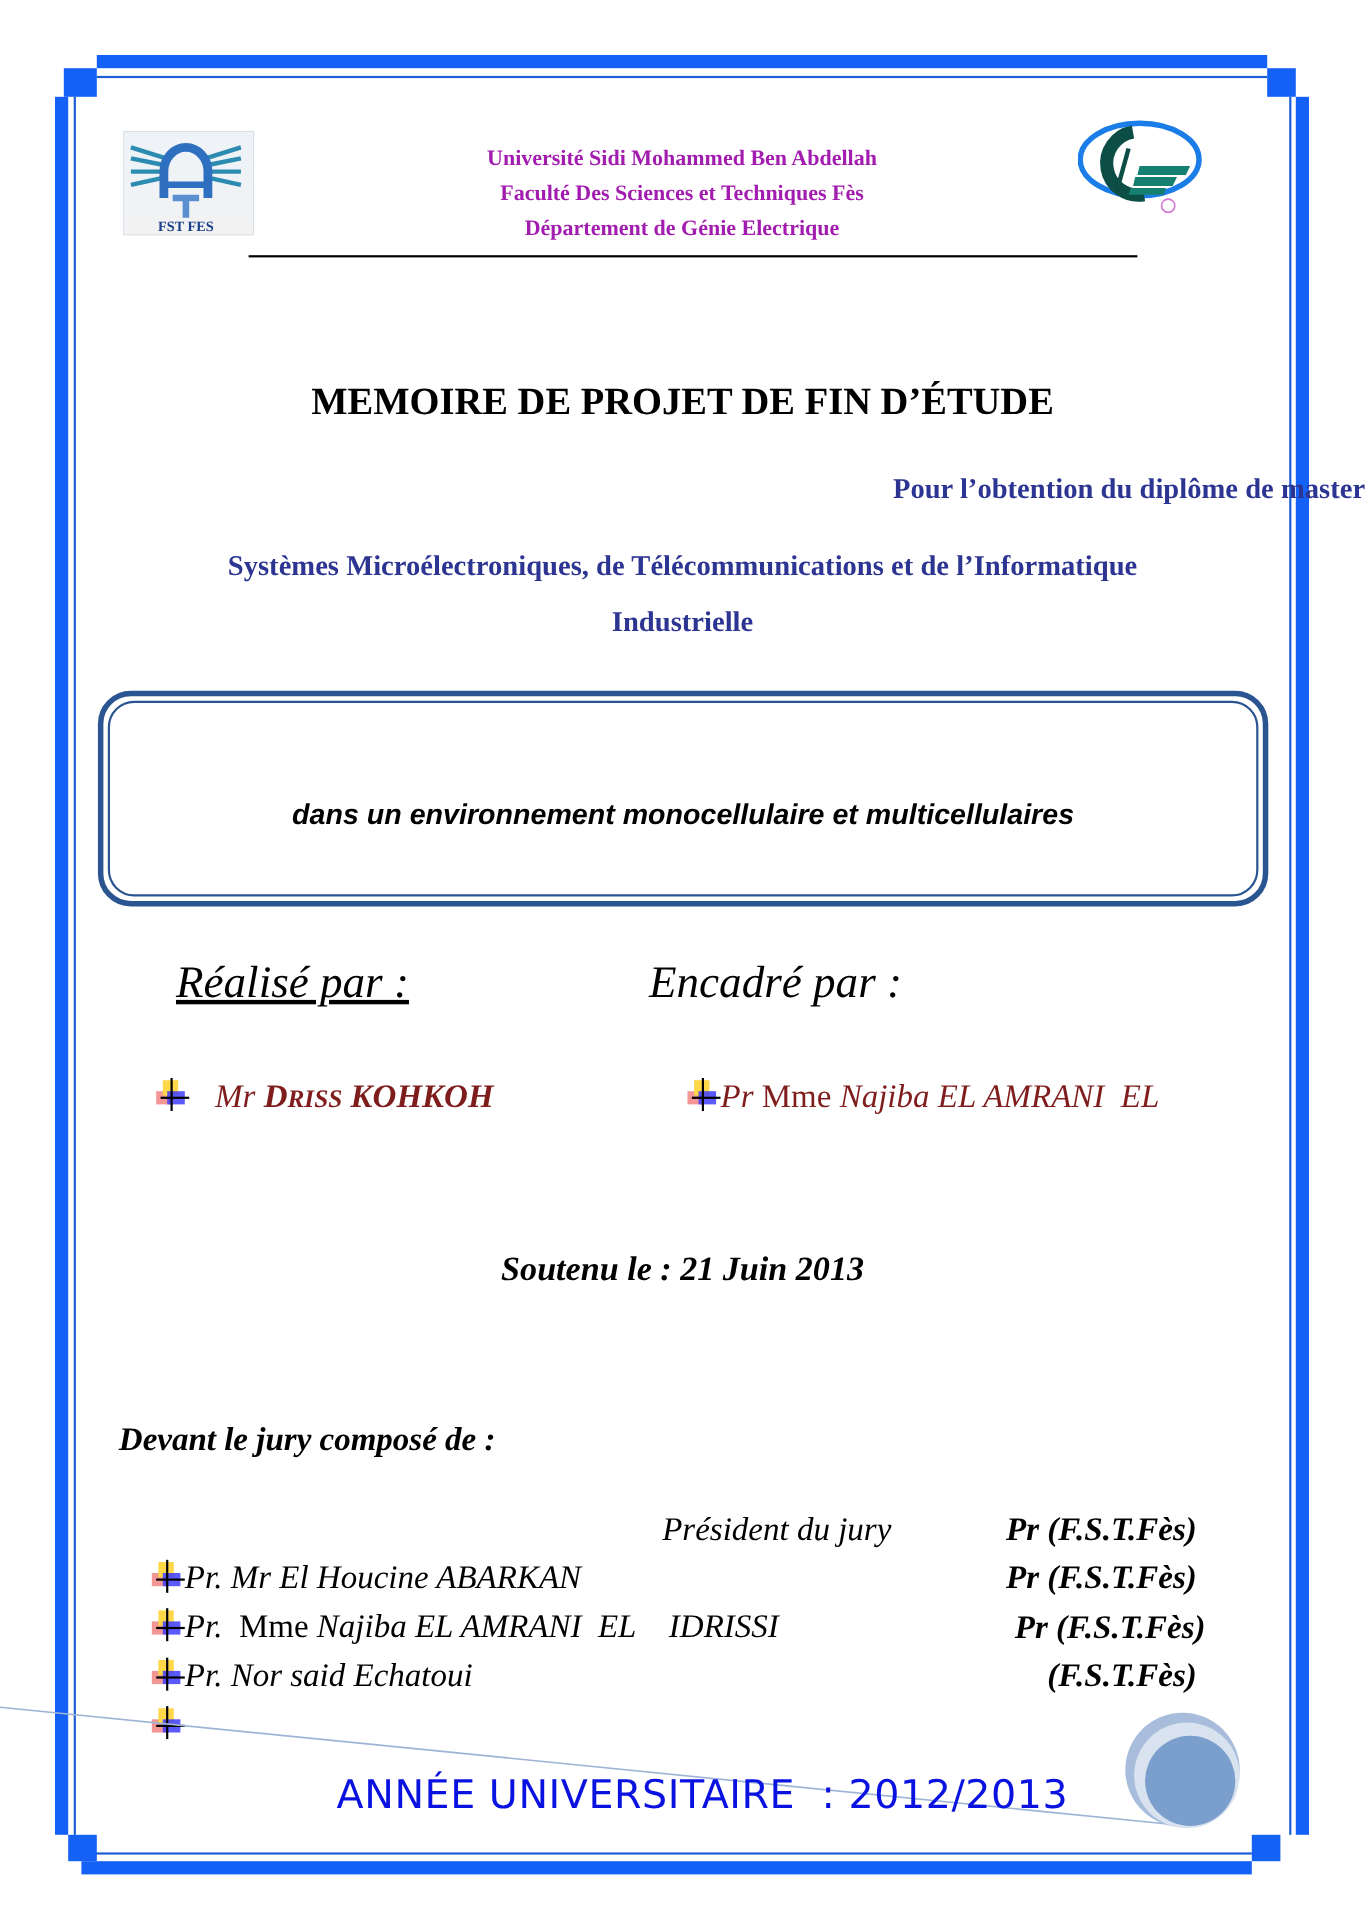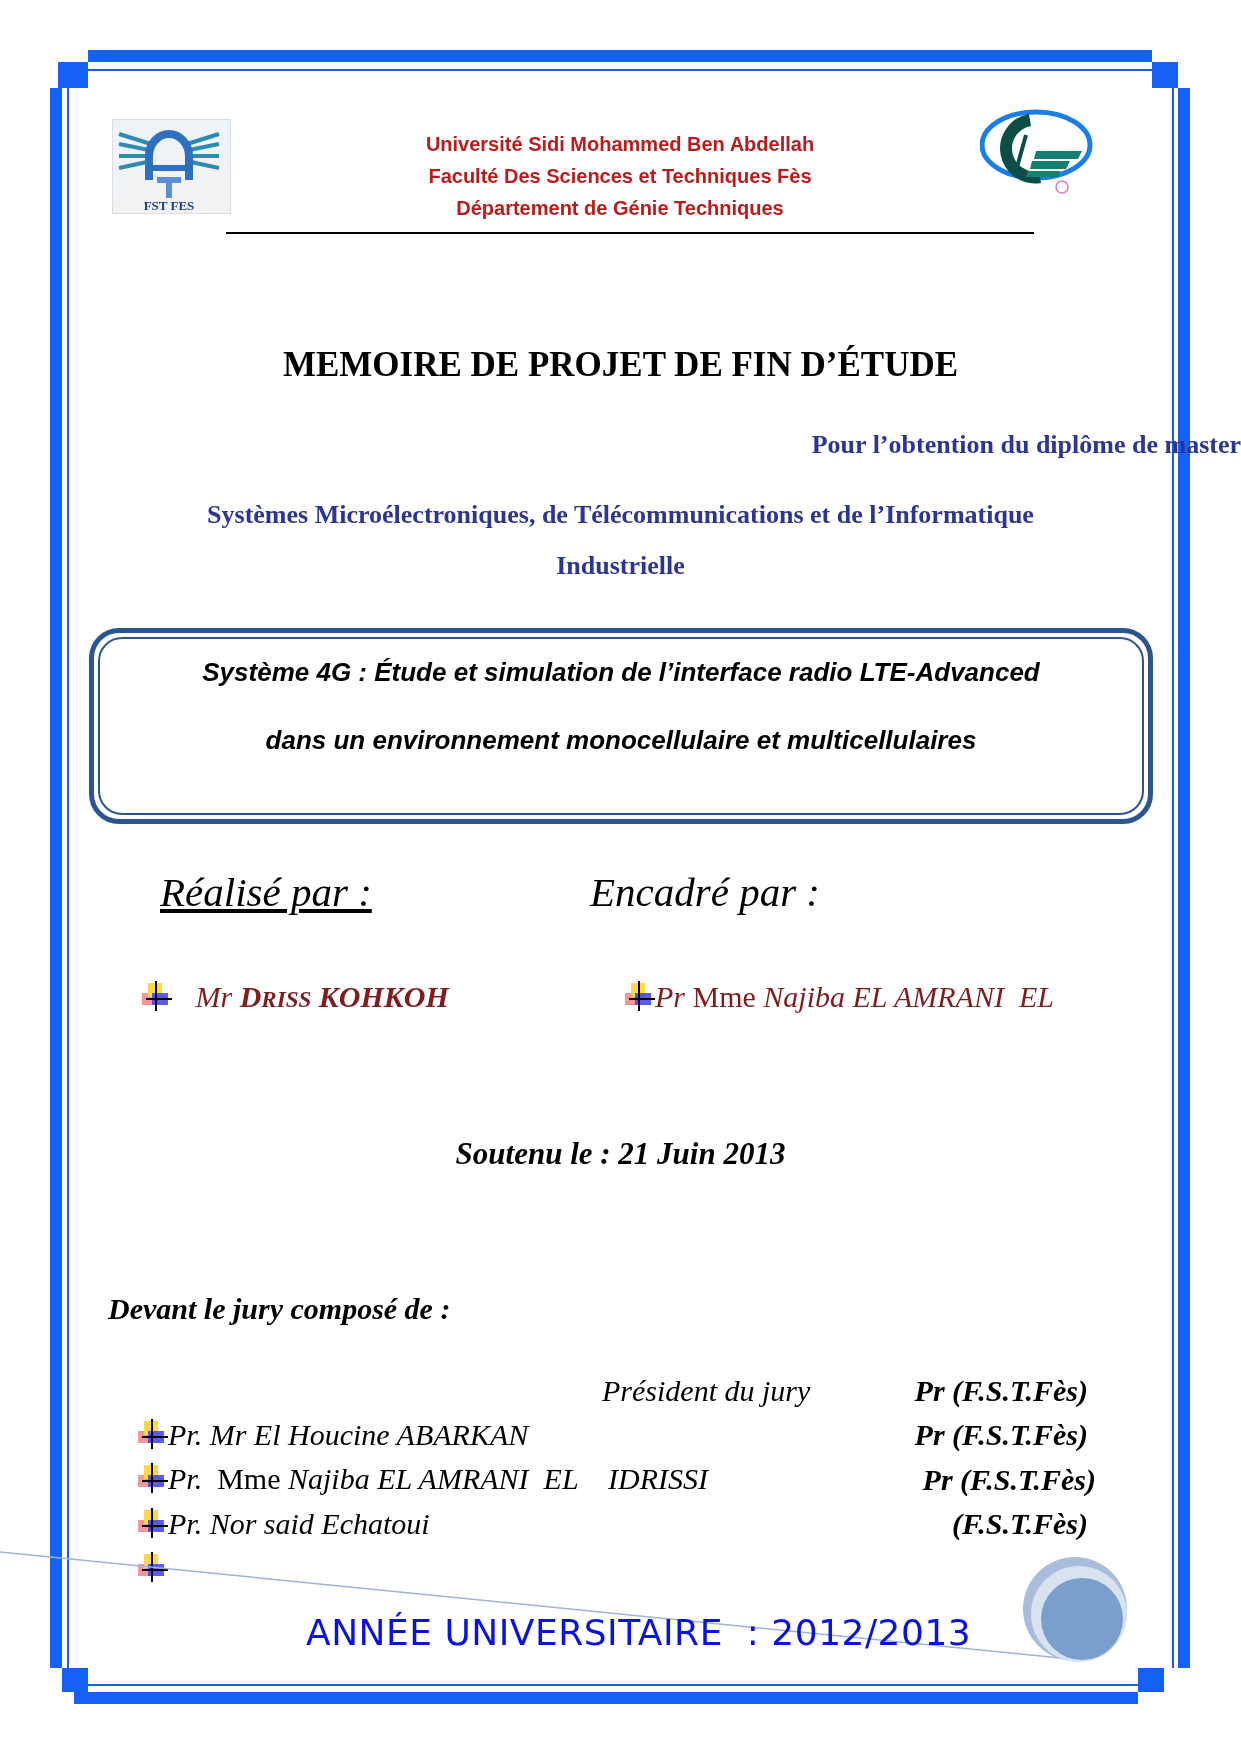--- a/index.html
+++ b/index.html
@@ -12,22 +12,22 @@
 
     
     .logo-left {
       position: absolute; left: 112px; top: 119px; width: 119px; height: 95px;
       background: linear-gradient(180deg, #eef3f8 0%, #f2f2f2 100%);
       border: 1px solid #d8dde6;
     }
     .logo-right { position: absolute; left: 980px; top: 105px; width: 120px; height: 92px; }
     .header-text {
       position: absolute; left: 280px; width: 680px; top: 128px;
-      text-align: center; font-family: Liberation Sans, sans-serif; font-weight: bold;
-      font-size: 20px; line-height: 32px; color: #b91c1c;
+      text-align: center; font-family: Liberation Serif, serif; font-weight: bold;
+      font-size: 20px; line-height: 32px; color: #a21caf;
     }
     .header-rule { position: absolute; left: 226px; top: 232px; width: 808px; height: 2px; background: #000; }
 
     
     .main-title {
       position: absolute; left: 0; width: 1241px; top: 345px; text-align: center;
       font-family: "Liberation Serif", serif; font-weight: bold; font-size: 35px; color: #000;
     }
     .subtitle {
       position: absolute; left: 0; width: 1241px; text-align: center;
@@ -138,21 +138,21 @@
     <path d="M36 60 L36 36 A20 22 0 0 1 76 36 L76 60" stroke="#2f6fbf" stroke-width="8" fill="none"></path>
     <path d="M36 48 L76 48" stroke="#2f6fbf" stroke-width="6"></path>
     <path d="M44 60 L68 60 M56 60 L56 78" stroke="#5c8fd0" stroke-width="6"></path>
     <text x="56" y="90" text-anchor="middle" font-family="Liberation Serif, serif" font-weight="bold" font-size="13" fill="#1b3f8a">FST FES</text>
   </svg>
 </div>
 
 <div class="header-text">
   <div>Université Sidi Mohammed Ben Abdellah</div>
   <div>Faculté Des Sciences et Techniques Fès</div>
-  <div>Département de Génie Techniques</div>
+  <div>Département de Génie Electrique</div>
 </div>
 
 <div class="logo-right">
   <svg width="120" height="92" viewBox="0 0 120 92">
     <ellipse cx="56" cy="40" rx="54" ry="33" fill="none" stroke="#1a7de8" stroke-width="5"></ellipse>
     <path d="M50 15 A28 28 0 1 0 60 72" fill="none" stroke="#0c4d46" stroke-width="12"></path>
     <path d="M46 30 L36 66" stroke="#0c4d46" stroke-width="4"></path>
     <path d="M56 46 L102 46 L98 54 L54 54 Z" fill="#15806f"></path>
     <path d="M52 56 L90 56 L86 64 L50 64 Z" fill="#15806f"></path>
     <path d="M48 66 L80 66 L78 72 L46 72 Z" fill="#15806f"></path>
@@ -162,21 +162,20 @@
 
 <div class="header-rule"></div>
 
 <div class="main-title">MEMOIRE DE PROJET DE FIN D’ÉTUDE</div>
 <div class="subtitle" style="top:430px;text-align:right;">Pour l’obtention du diplôme de master</div>
 <div class="subtitle" style="top:500px;">Systèmes Microélectroniques, de Télécommunications et de l’Informatique</div>
 <div class="subtitle" style="top:551px;">Industrielle</div>
 
 <div class="subject-box">
   <div class="subject-box-inner"></div>
-  <div class="subject-line" style="top:24px;">Système 4G : Étude et simulation de l’interface radio LTE-Advanced</div>
   <div class="subject-line" style="top:92px;">dans un environnement monocellulaire et multicellulaires</div>
 </div>
 
 <div class="script-heading" style="left:160px; top:868px;text-decoration:underline;">Réalisé par :</div>
 <div class="script-heading" style="left:590px; top:868px;">Encadré par :</div>
 
 <div class="person" style="left:142px; top:978px;">
   <span class="bullet"><i class="b-red"></i><i class="b-yel"></i><i class="b-blue"></i><i class="b-v"></i><i class="b-h"></i></span>
   <span style="margin-left:16px;">Mr</span>
   <span class="bold smallcaps-big">D</span><span class="bold smallcaps-small">RISS</span>

